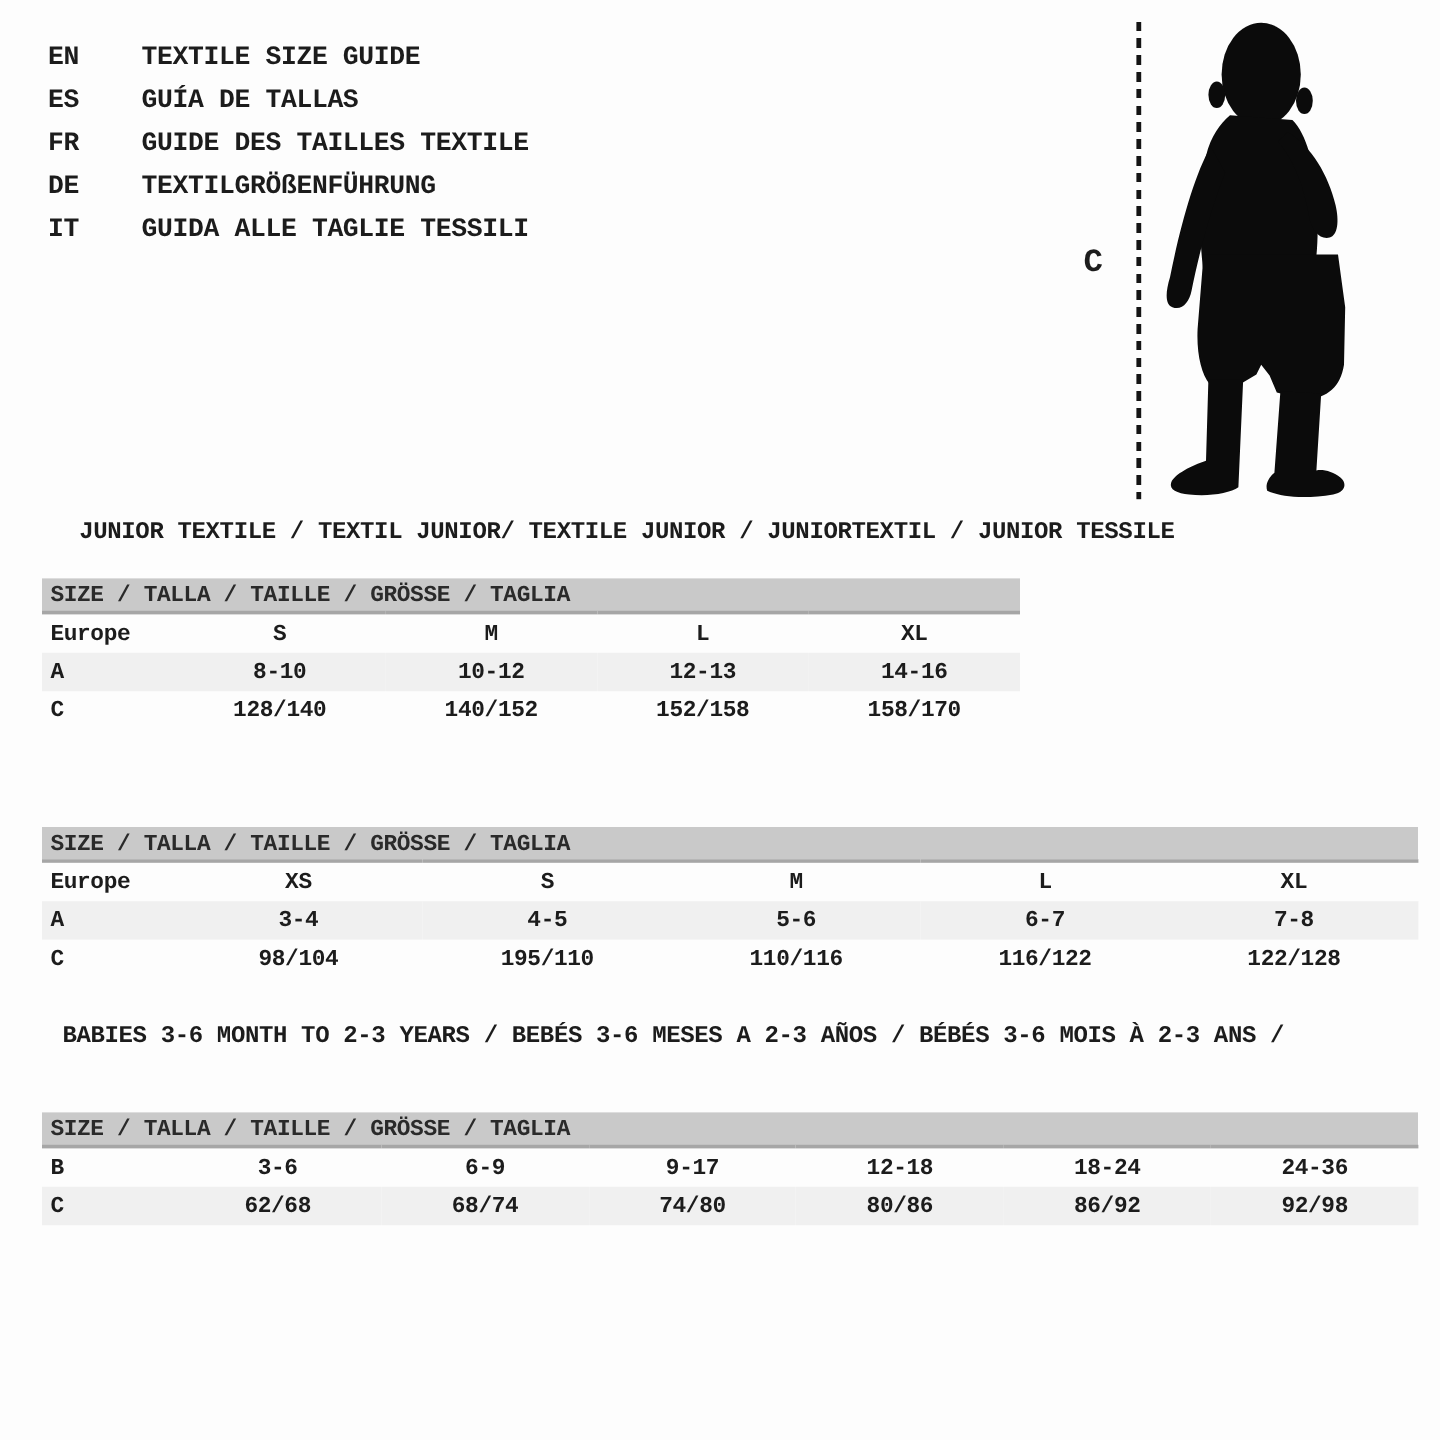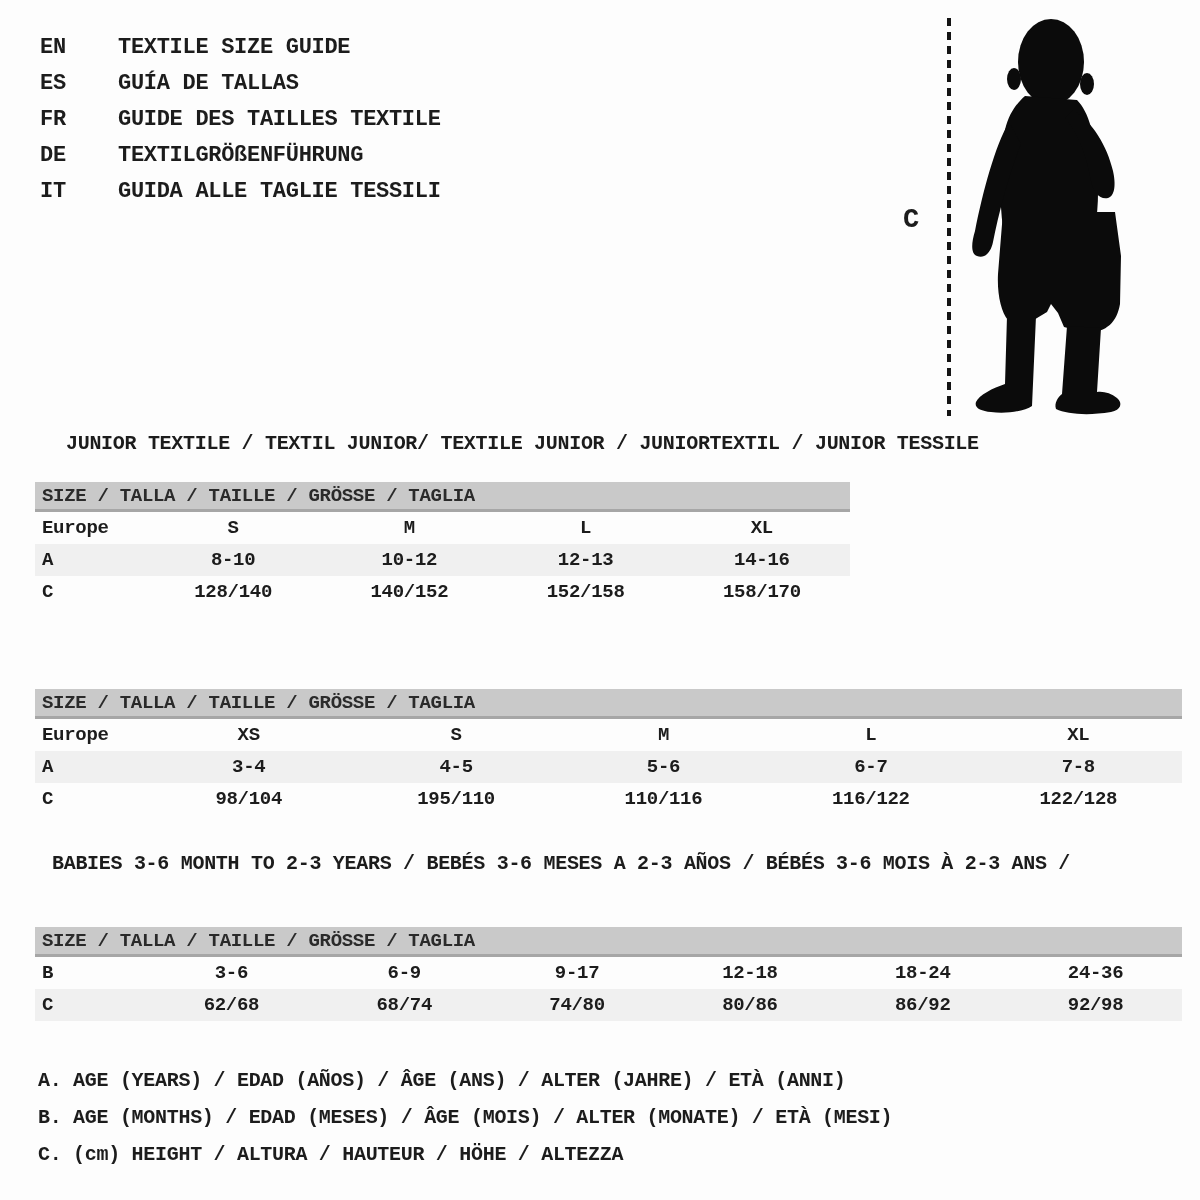--- a/index.html
+++ b/index.html
@@ -179,19 +179,14 @@
       <td>62/68</td>
       <td>68/74</td>
       <td>74/80</td>
       <td>80/86</td>
       <td>86/92</td>
       <td>92/98</td>
     </tr>
   </tbody>
     </table>
 
-  <div class="abs" style="left:38px; top:1062px;">
-    <div class="legend-row">A. AGE (YEARS) / EDAD (AÑOS) / ÂGE (ANS) / ALTER (JAHRE) / ETÀ (ANNI)</div>
-    <div class="legend-row">B. AGE (MONTHS) / EDAD (MESES) / ÂGE (MOIS) / ALTER (MONATE) / ETÀ (MESI)</div>
-    <div class="legend-row">C. (cm) HEIGHT / ALTURA / HAUTEUR / HÖHE / ALTEZZA</div>
-  </div>
 
 </div>
 
 </body></html>

